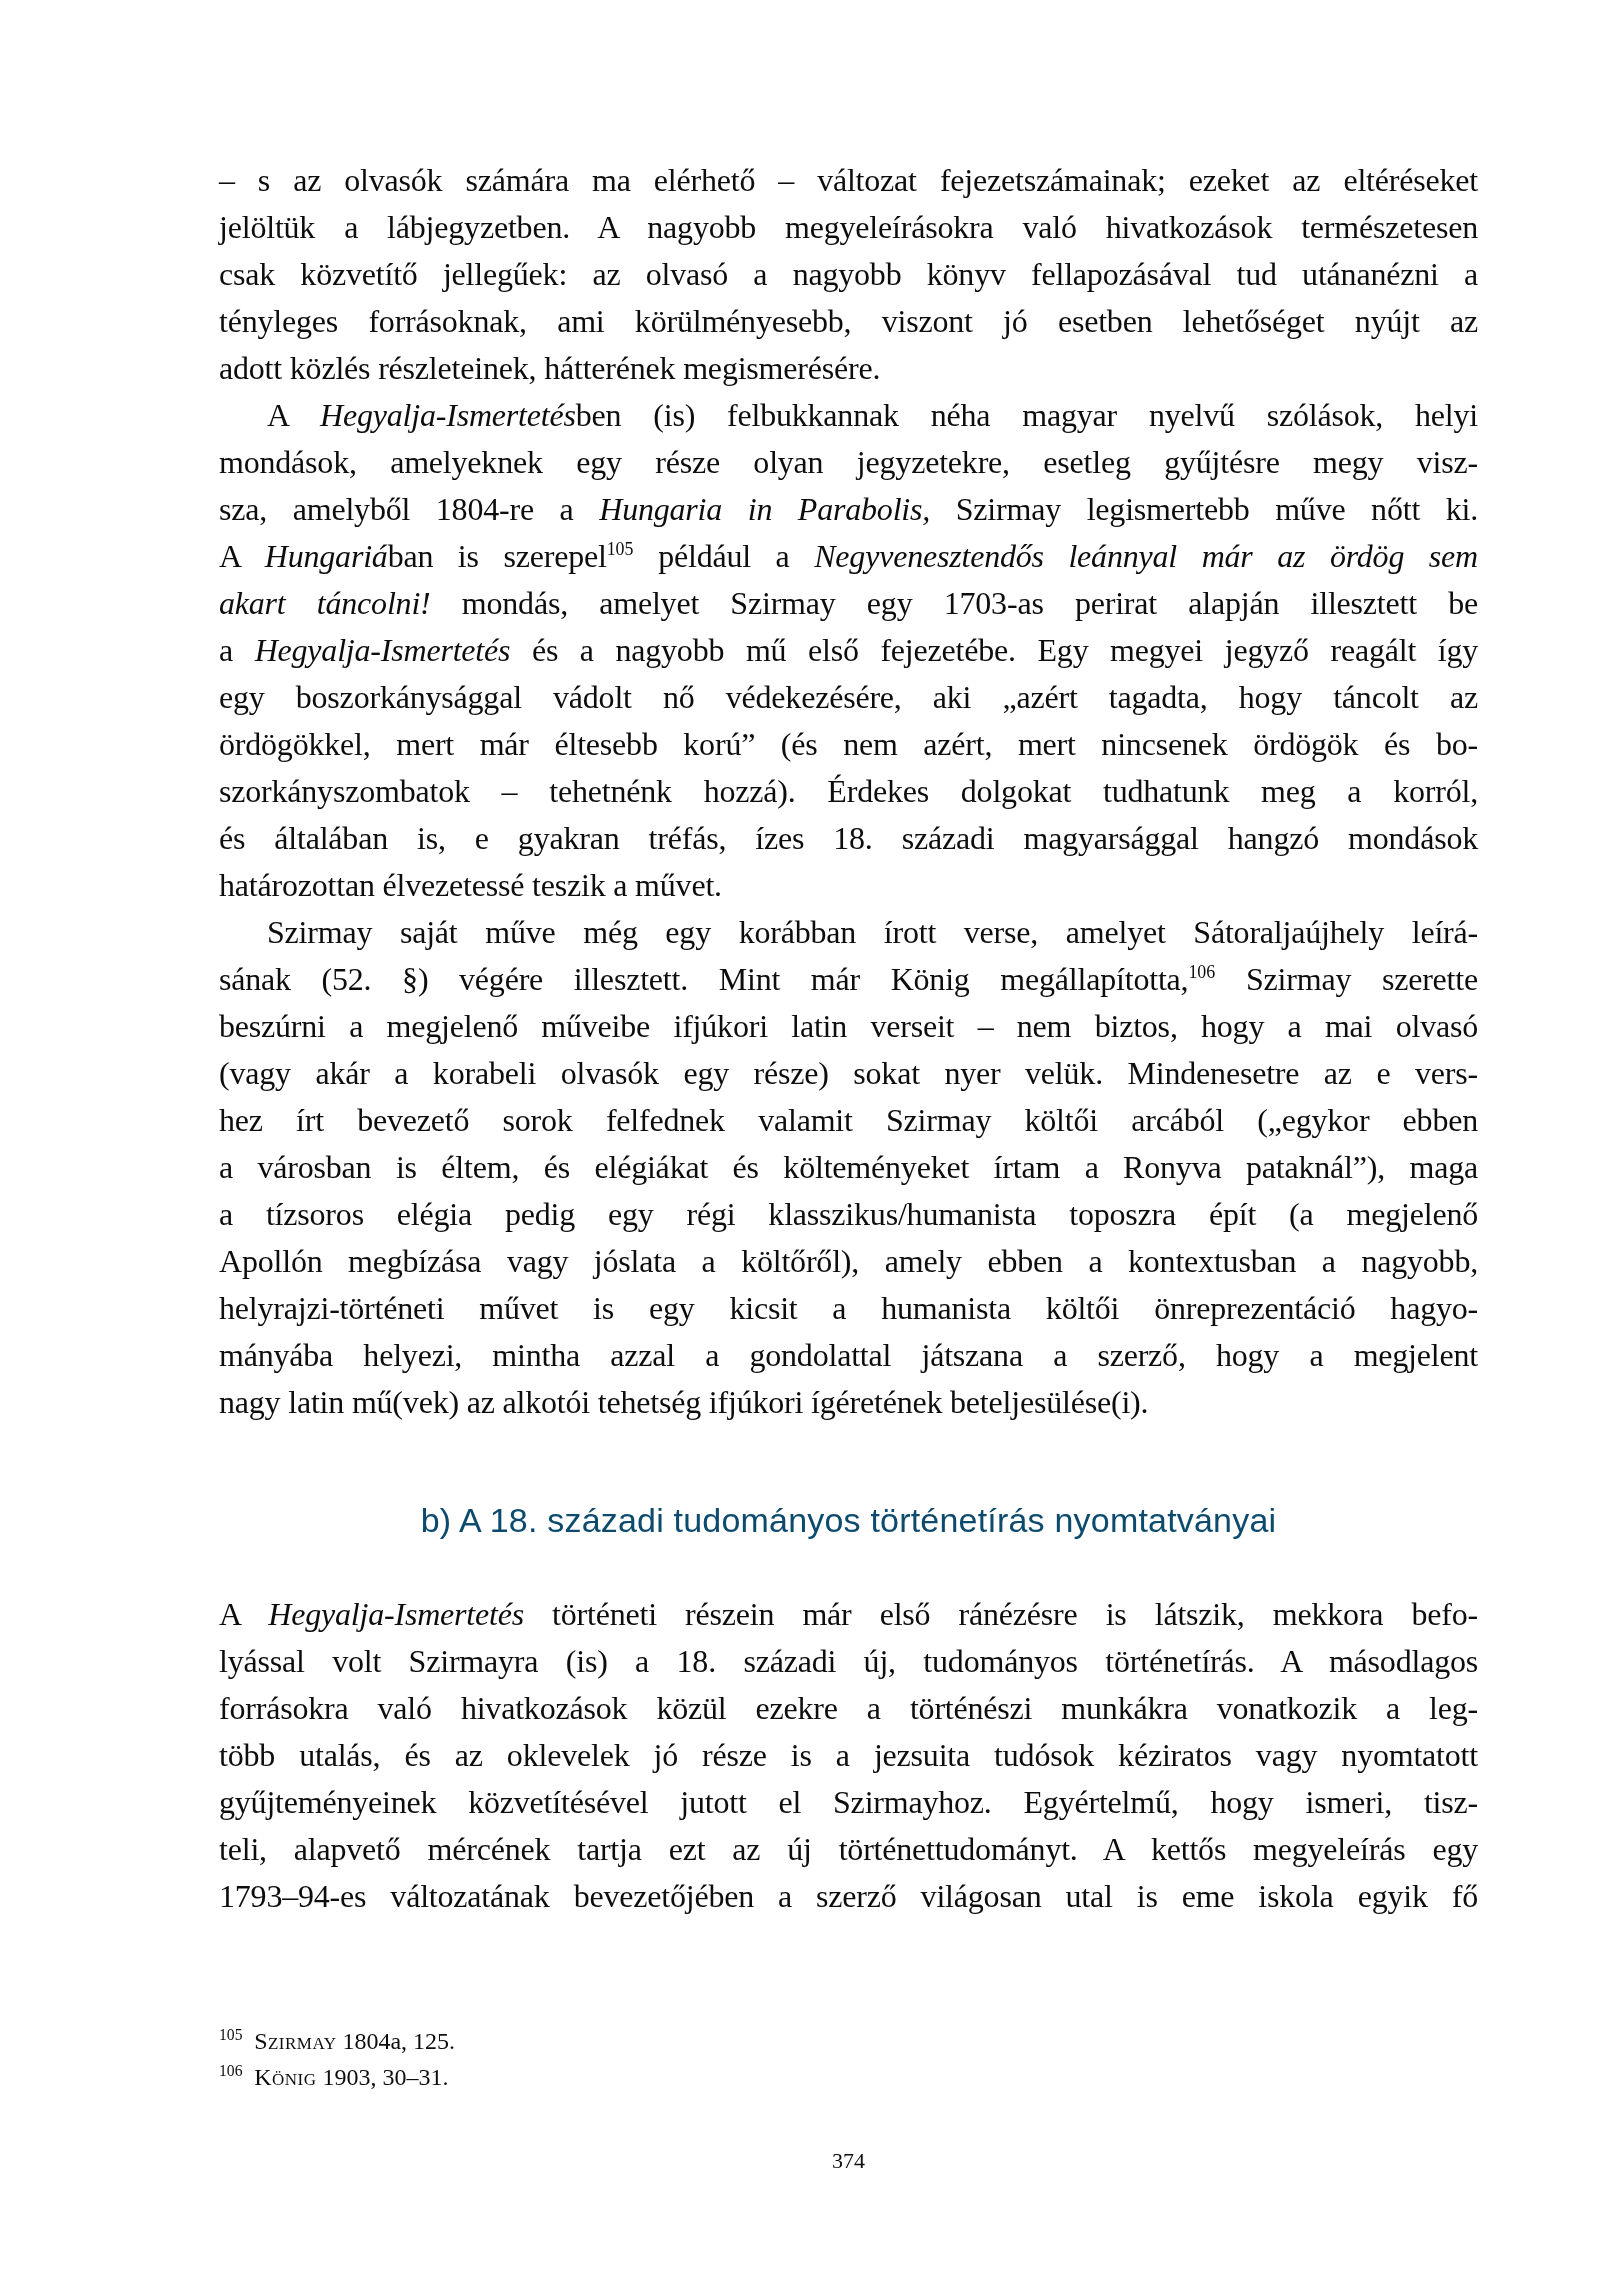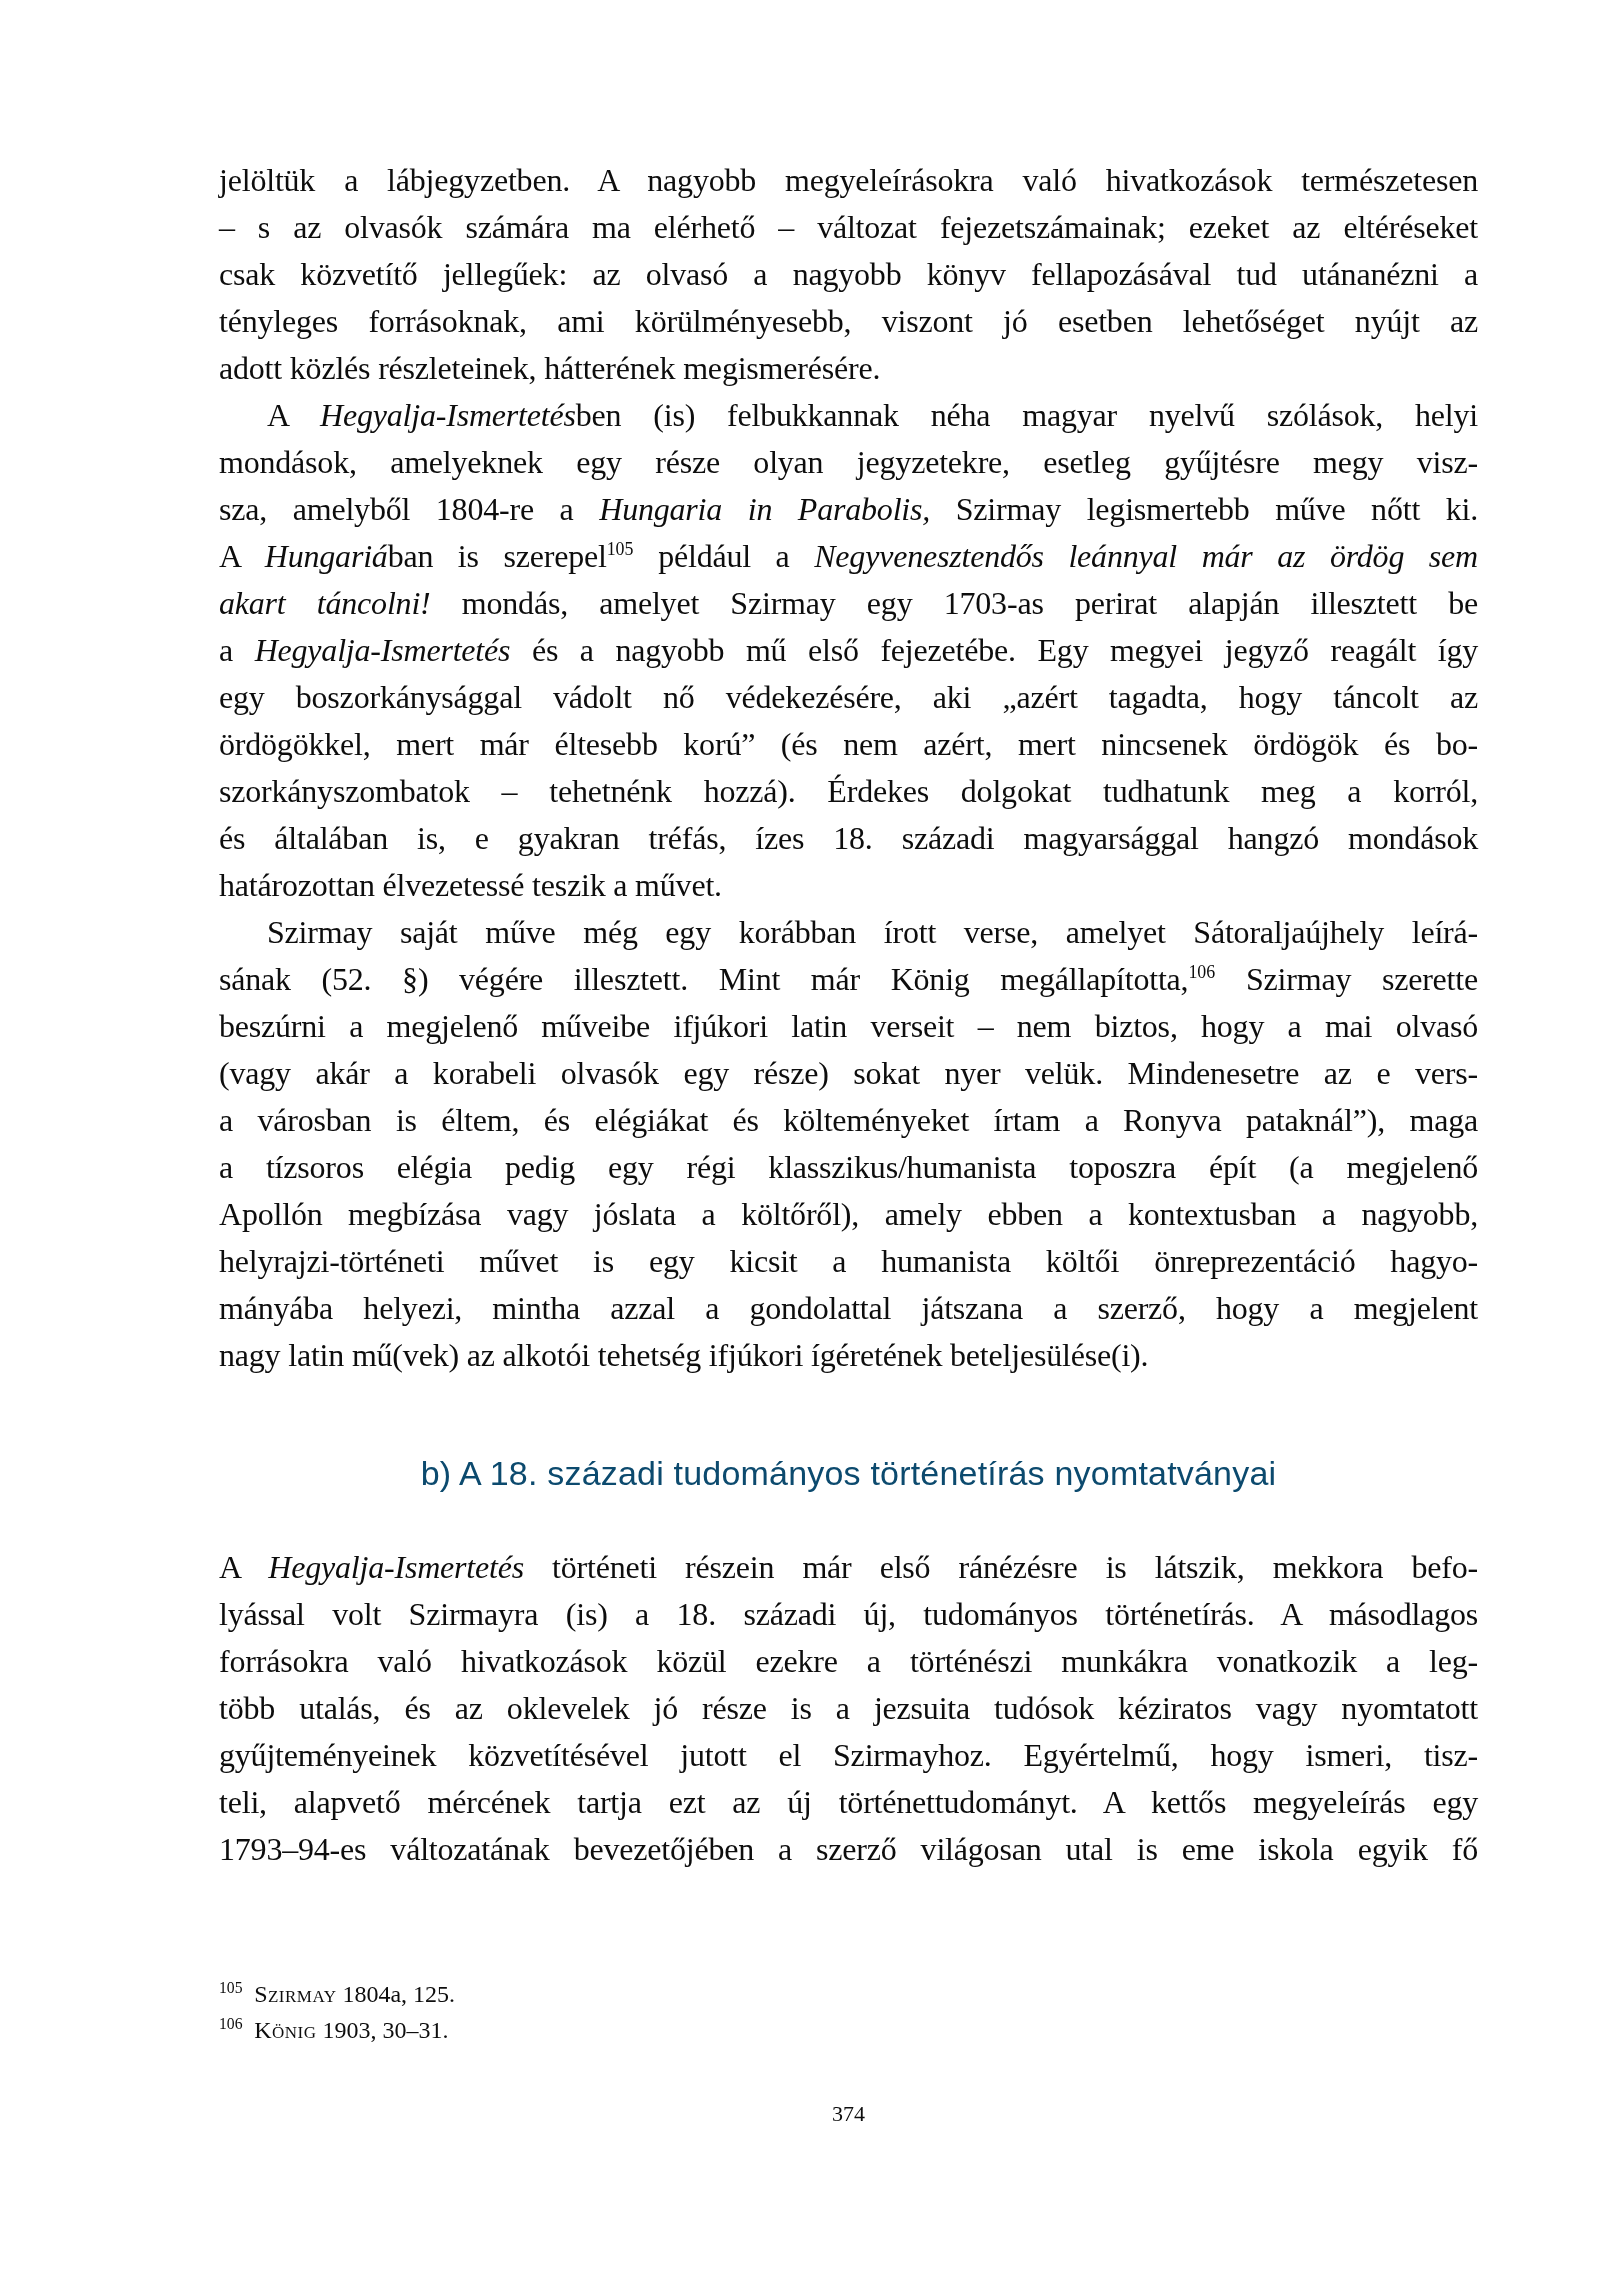--- a/index.html
+++ b/index.html
@@ -84,22 +84,22 @@
     font-size: 22px;
     letter-spacing: 0;
   }
 </style>
 </head>
 <body>
 
 <div class="text-col">
 
   <div class="para">
+      <div class="tline"><span>– s az olvasók számára ma elérhető – változat fejezetszámainak; ezeket az eltéréseket</span></div>
       <div class="tline"><span>jelöltük a lábjegyzetben. A nagyobb megyeleírásokra való hivatkozások természetesen</span></div>
-      <div class="tline"><span>– s az olvasók számára ma elérhető – változat fejezetszámainak; ezeket az eltéréseket</span></div>
       <div class="tline"><span>csak közvetítő jellegűek: az olvasó a nagyobb könyv fellapozásával tud utánanézni a</span></div>
       <div class="tline"><span>tényleges forrásoknak, ami körülményesebb, viszont jó esetben lehetőséget nyújt az</span></div>
       <div class="tline last"><span>adott közlés részleteinek, hátterének megismerésére.</span></div>
     </div>
 
   <div class="para">
       <div class="tline indent"><span>A </span><span class="italic">Hegyalja-Ismertetés</span><span>ben (is) felbukkannak néha magyar nyelvű szólások, helyi</span></div>
       <div class="tline"><span>mondások, amelyeknek egy része olyan jegyzetekre, esetleg gyűjtésre megy visz-</span></div>
       <div class="tline"><span>sza, amelyből 1804-re a </span><span class="italic">Hungaria in Parabolis,</span><span> Szirmay legismertebb műve nőtt ki.</span></div>
       <div class="tline"><span>A </span><span class="italic">Hungariá</span><span>ban is szerepel</span><span class="sup">105</span><span> például a </span><span class="italic">Negyvenesztendős leánnyal már az ördög sem</span></div>
@@ -110,20 +110,21 @@
       <div class="tline"><span>szorkányszombatok – tehetnénk hozzá). Érdekes dolgokat tudhatunk meg a korról,</span></div>
       <div class="tline"><span>és általában is, e gyakran tréfás, ízes 18. századi magyarsággal hangzó mondások</span></div>
       <div class="tline last"><span>határozottan élvezetessé teszik a művet.</span></div>
     </div>
 
   <div class="para">
       <div class="tline indent"><span>Szirmay saját műve még egy korábban írott verse, amelyet Sátoraljaújhely leírá-</span></div>
       <div class="tline"><span>sának (52. §) végére illesztett. Mint már König megállapította,</span><span class="sup">106</span><span> Szirmay szerette</span></div>
       <div class="tline"><span>beszúrni a megjelenő műveibe ifjúkori latin verseit – nem biztos, hogy a mai olvasó</span></div>
       <div class="tline"><span>(vagy akár a korabeli olvasók egy része) sokat nyer velük. Mindenesetre az e vers-</span></div>
+      <div class="tline"><span>hez írt bevezető sorok felfednek valamit Szirmay költői arcából („egykor ebben</span></div>
       <div class="tline"><span>a városban is éltem, és elégiákat és költeményeket írtam a Ronyva pataknál”), maga</span></div>
       <div class="tline"><span>a tízsoros elégia pedig egy régi klasszikus/humanista toposzra épít (a megjelenő</span></div>
       <div class="tline"><span>Apollón megbízása vagy jóslata a költőről), amely ebben a kontextusban a nagyobb,</span></div>
       <div class="tline"><span>helyrajzi-történeti művet is egy kicsit a humanista költői önreprezentáció hagyo-</span></div>
       <div class="tline"><span>mányába helyezi, mintha azzal a gondolattal játszana a szerző, hogy a megjelent</span></div>
       <div class="tline last"><span>nagy latin mű(vek) az alkotói tehetség ifjúkori ígéretének beteljesülése(i).</span></div>
     </div>
 
   <div class="section-heading">b) A 18. századi tudományos történetírás nyomtatványai</div>
 

